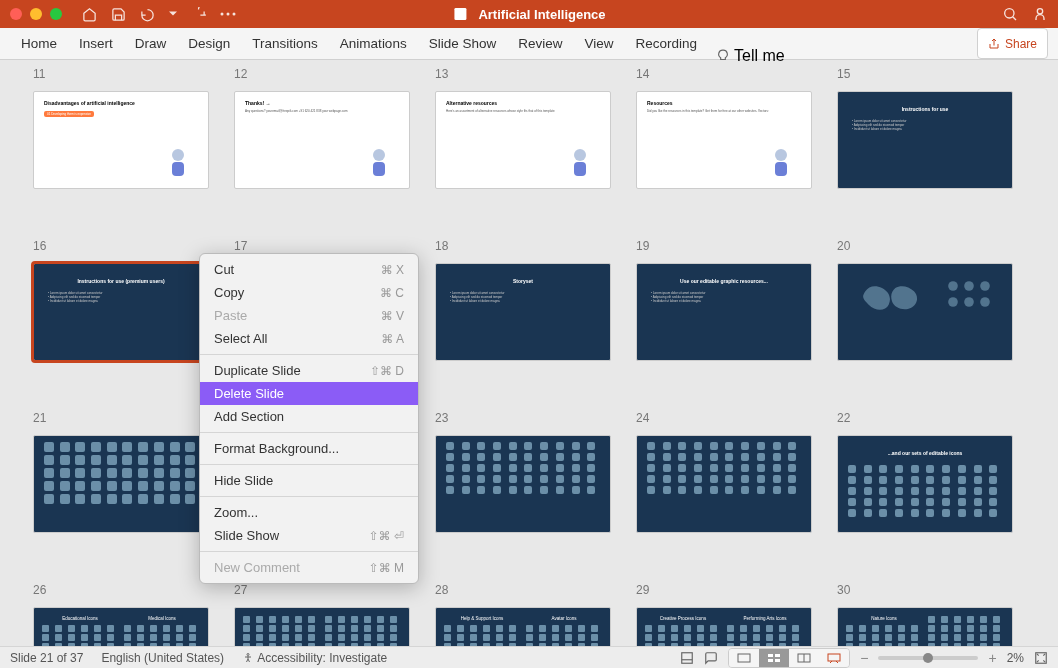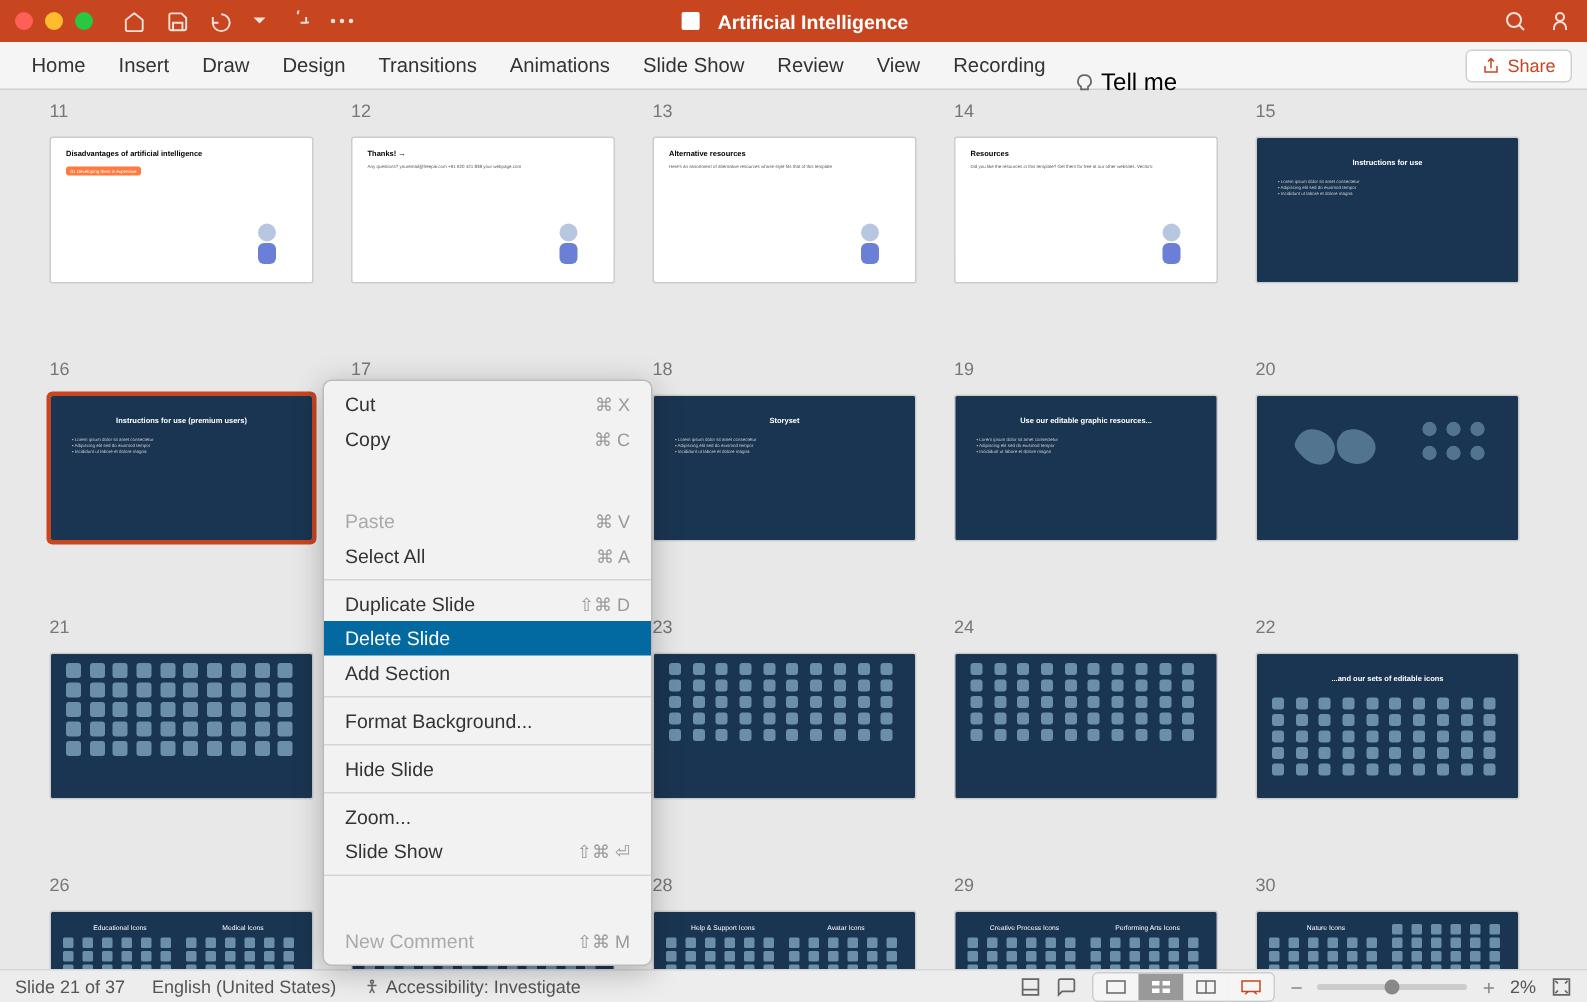--- a/index.html
+++ b/index.html
@@ -11,21 +11,21 @@
 .traffic-light { width: 12px; height: 12px; border-radius: 50%; }
 .tl-red { background: #ff5f57; }
 .tl-yellow { background: #ffbd2e; }
 .tl-green { background: #28c840; }
 .titlebar-icons { display: flex; gap: 14px; margin-left: 20px; align-items: center; }
 .titlebar-icons svg, .titlebar-right svg { opacity: 0.85; }
 .titlebar-center { position: absolute; left: 50%; transform: translateX(-50%); display: flex; align-items: center; gap: 10px; color: white; font-size: 13px; font-weight: 600; }
 .titlebar-right { margin-left: auto; display: flex; gap: 14px; align-items: center; }
 
 
-.ribbon { height: 32px; background: #f5f5f5; border-bottom: 1px solid #d0d0d0; display: flex; align-items: center; padding: 0 10px; gap: 0; }
+.ribbon { height: 32px; background: #f5f5f5; border-bottom: 1px solid #d0d0d0; display: flex; padding: 0 10px; gap: 0; }
 .ribbon-tab { padding: 0 11px; font-size: 13.5px; color: #333; cursor: pointer; height: 100%; display: flex; align-items: center; }
 .ribbon-tab.active { font-weight: 500; }
 .tellme { display: flex; align-items: center; gap: 4px; margin-left: 8px; margin-top: 24px; }
 .share-btn { margin-left: auto; border: 1px solid #d0d0d0; border-radius: 4px; padding: 3px 10px; display: flex; align-items: center; gap: 5px; font-size: 12px; color: #c7451f; background: white; }
 
 
 .sorter { position: absolute; top: 61px; left: 0; right: 0; bottom: 22px; background: #e8e8e8; overflow: hidden; }
 .grid { display: grid; grid-template-columns: repeat(5, 176px); gap: 50px 25px; padding: 6px 33px; }
 .slide-item { display: flex; flex-direction: column; }
 .slide-num { font-size: 12px; color: #777; margin-bottom: 10px; }
@@ -45,24 +45,24 @@
 .icon-grid.lg span { width: 10px; height: 10px; }
 .two-col { display: flex; padding: 8px; gap: 6px; }
 .two-col > div { flex: 1; }
 .two-col .h { color: white; font-size: 4.5px; text-align: center; margin-bottom: 4px; }
 .mini-icons { display: grid; grid-template-columns: repeat(6,1fr); gap: 2px; }
 .mini-icons span { width: 7px; height: 7px; background: #6b8fa8; border-radius: 1px; }
 .world { display: flex; align-items: center; justify-content: space-around; height: 70%; padding: 0 10px; }
 .world svg { opacity: 0.7; }
 
 
-.ctx { position: absolute; left: 215px; top: 253px; width: 220px; background: #f2f2f2; border: 1px solid #bbb; border-radius: 6px; box-shadow: 0 4px 20px rgba(0,0,0,0.25); padding: 4px 0; z-index: 100; }
+.ctx { position: absolute; left: 199px; top: 253px; width: 220px; background: #f2f2f2; border: 1px solid #bbb; border-radius: 6px; box-shadow: 0 4px 20px rgba(0,0,0,0.25); padding: 4px 0; z-index: 100; }
 .ctx-item { padding: 4px 14px; font-size: 13px; color: #333; display: flex; justify-content: space-between; align-items: center; }
-.ctx-item.disabled { color: #aaa; margin-top: 32px; }
-.ctx-item.hl { background: #0369a1; color: white; }
+.ctx-item.disabled { color: #aaa; }
+.ctx-item.hl { background: #8b5cf6; color: white; }
 .ctx-sep { height: 1px; background: #d5d5d5; margin: 4px 0; }
 .ctx-key { font-size: 12px; color: #999; }
 
 
 .status { position: absolute; bottom: 0; left: 0; right: 0; height: 22px; background: #ededed; border-top: 1px solid #d5d5d5; display: flex; align-items: center; font-size: 12px; color: #555; padding: 0 10px; gap: 18px; }
 .status-right { margin-left: auto; display: flex; align-items: center; gap: 10px; }
 .view-btns { display: flex; gap: 0; border: 1px solid #ccc; border-radius: 4px; overflow: hidden; }
 .view-btn { width: 30px; height: 18px; display: flex; align-items: center; justify-content: center; background: #f5f5f5; }
 .view-btn.active { background: #999; }
 .zoom-slider { width: 100px; height: 4px; background: #ccc; border-radius: 2px; position: relative; }

